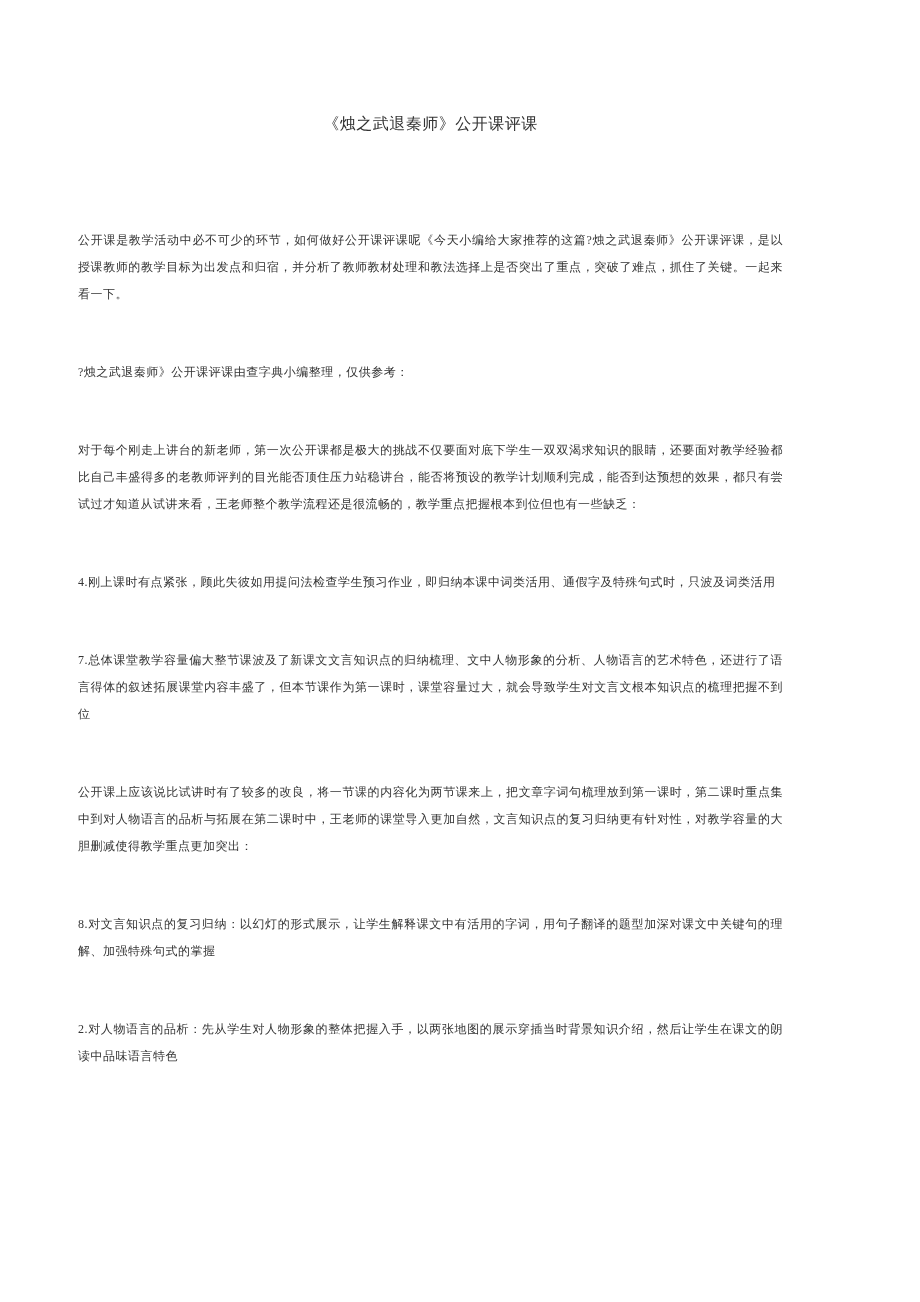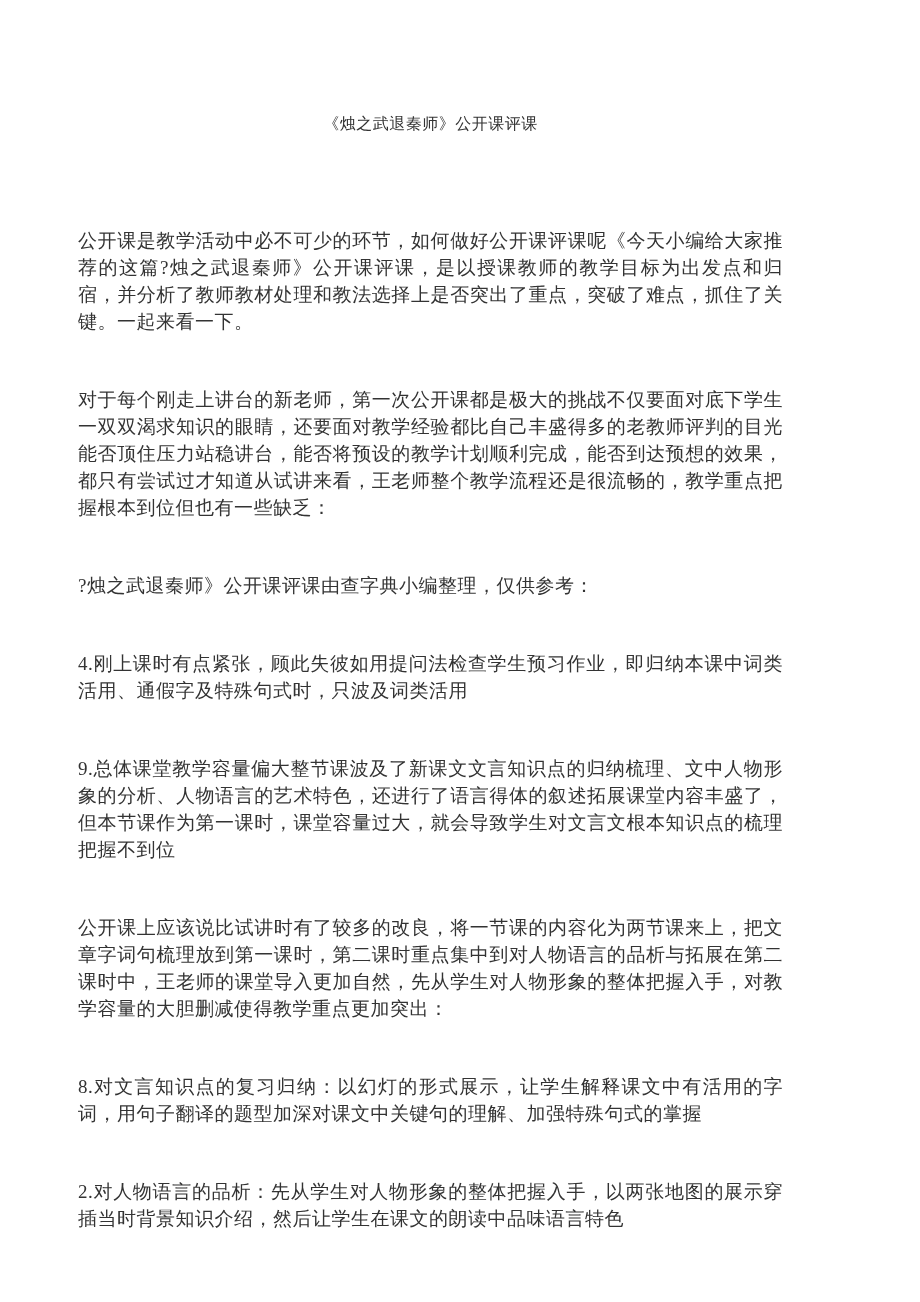--- a/index.html
+++ b/index.html
@@ -23,41 +23,41 @@
   }
   .doc-title {
     font-size: 16px;
     line-height: 27px;
     text-align: center;
     font-weight: normal;
     margin: 0 0 90px 0;
     letter-spacing: 0.5px;
   }
   .doc-body p {
-    font-size: 19px;
+    font-size: 12px;
     line-height: 27px;
     text-align: justify;
     text-justify: inter-ideograph;
     margin: 0 0 51px 0;
     letter-spacing: 0.5px;
     word-break: break-all;
   }
   .doc-body p:last-child {
     margin-bottom: 0;
   }
 </style>
 </head>
 <body>
 
 <div class="page">
   <h1 class="doc-title">《烛之武退秦师》公开课评课</h1>
 
   <div class="doc-body">
     <p>公开课是教学活动中必不可少的环节，如何做好公开课评课呢《今天小编给大家推荐的这篇?烛之武退秦师》公开课评课，是以授课教师的教学目标为出发点和归宿，并分析了教师教材处理和教法选择上是否突出了重点，突破了难点，抓住了关键。一起来看一下。</p>
+    <p>?烛之武退秦师》公开课评课由查字典小编整理，仅供参考：</p>
     <p>对于每个刚走上讲台的新老师，第一次公开课都是极大的挑战不仅要面对底下学生一双双渴求知识的眼睛，还要面对教学经验都比自己丰盛得多的老教师评判的目光能否顶住压力站稳讲台，能否将预设的教学计划顺利完成，能否到达预想的效果，都只有尝试过才知道从试讲来看，王老师整个教学流程还是很流畅的，教学重点把握根本到位但也有一些缺乏：</p>
-    <p>?烛之武退秦师》公开课评课由查字典小编整理，仅供参考：</p>
     <p>4.刚上课时有点紧张，顾此失彼如用提问法检查学生预习作业，即归纳本课中词类活用、通假字及特殊句式时，只波及词类活用</p>
-    <p>9.总体课堂教学容量偏大整节课波及了新课文文言知识点的归纳梳理、文中人物形象的分析、人物语言的艺术特色，还进行了语言得体的叙述拓展课堂内容丰盛了，但本节课作为第一课时，课堂容量过大，就会导致学生对文言文根本知识点的梳理把握不到位</p>
-    <p>公开课上应该说比试讲时有了较多的改良，将一节课的内容化为两节课来上，把文章字词句梳理放到第一课时，第二课时重点集中到对人物语言的品析与拓展在第二课时中，王老师的课堂导入更加自然，先从学生对人物形象的整体把握入手，对教学容量的大胆删减使得教学重点更加突出：</p>
+    <p>7.总体课堂教学容量偏大整节课波及了新课文文言知识点的归纳梳理、文中人物形象的分析、人物语言的艺术特色，还进行了语言得体的叙述拓展课堂内容丰盛了，但本节课作为第一课时，课堂容量过大，就会导致学生对文言文根本知识点的梳理把握不到位</p>
+    <p>公开课上应该说比试讲时有了较多的改良，将一节课的内容化为两节课来上，把文章字词句梳理放到第一课时，第二课时重点集中到对人物语言的品析与拓展在第二课时中，王老师的课堂导入更加自然，文言知识点的复习归纳更有针对性，对教学容量的大胆删减使得教学重点更加突出：</p>
     <p>8.对文言知识点的复习归纳：以幻灯的形式展示，让学生解释课文中有活用的字词，用句子翻译的题型加深对课文中关键句的理解、加强特殊句式的掌握</p>
     <p>2.对人物语言的品析：先从学生对人物形象的整体把握入手，以两张地图的展示穿插当时背景知识介绍，然后让学生在课文的朗读中品味语言特色</p>
   </div>
 </div>
 
 </body></html>

